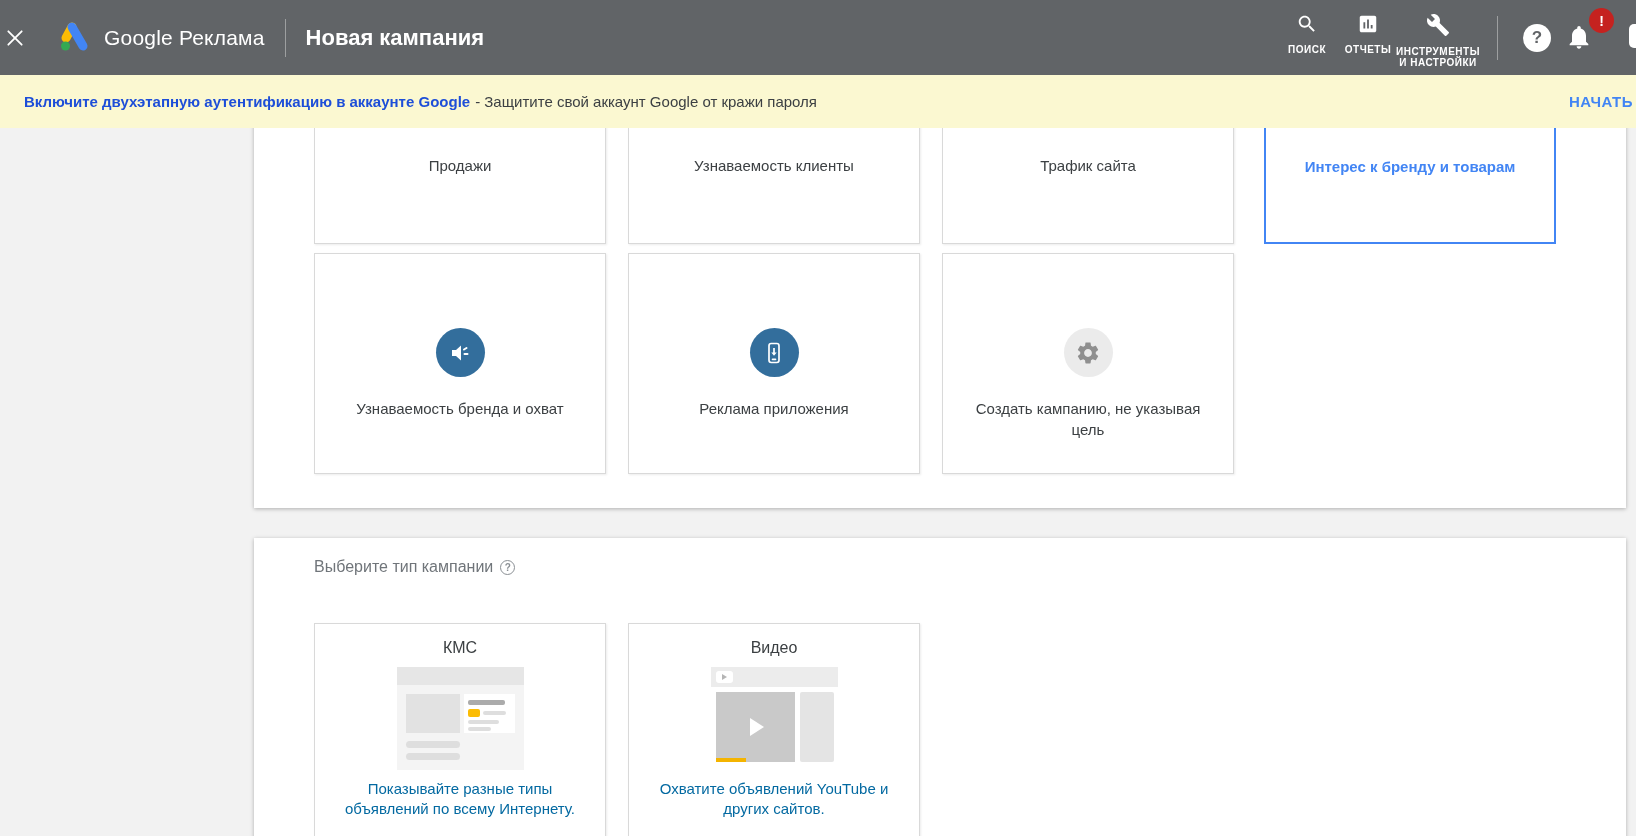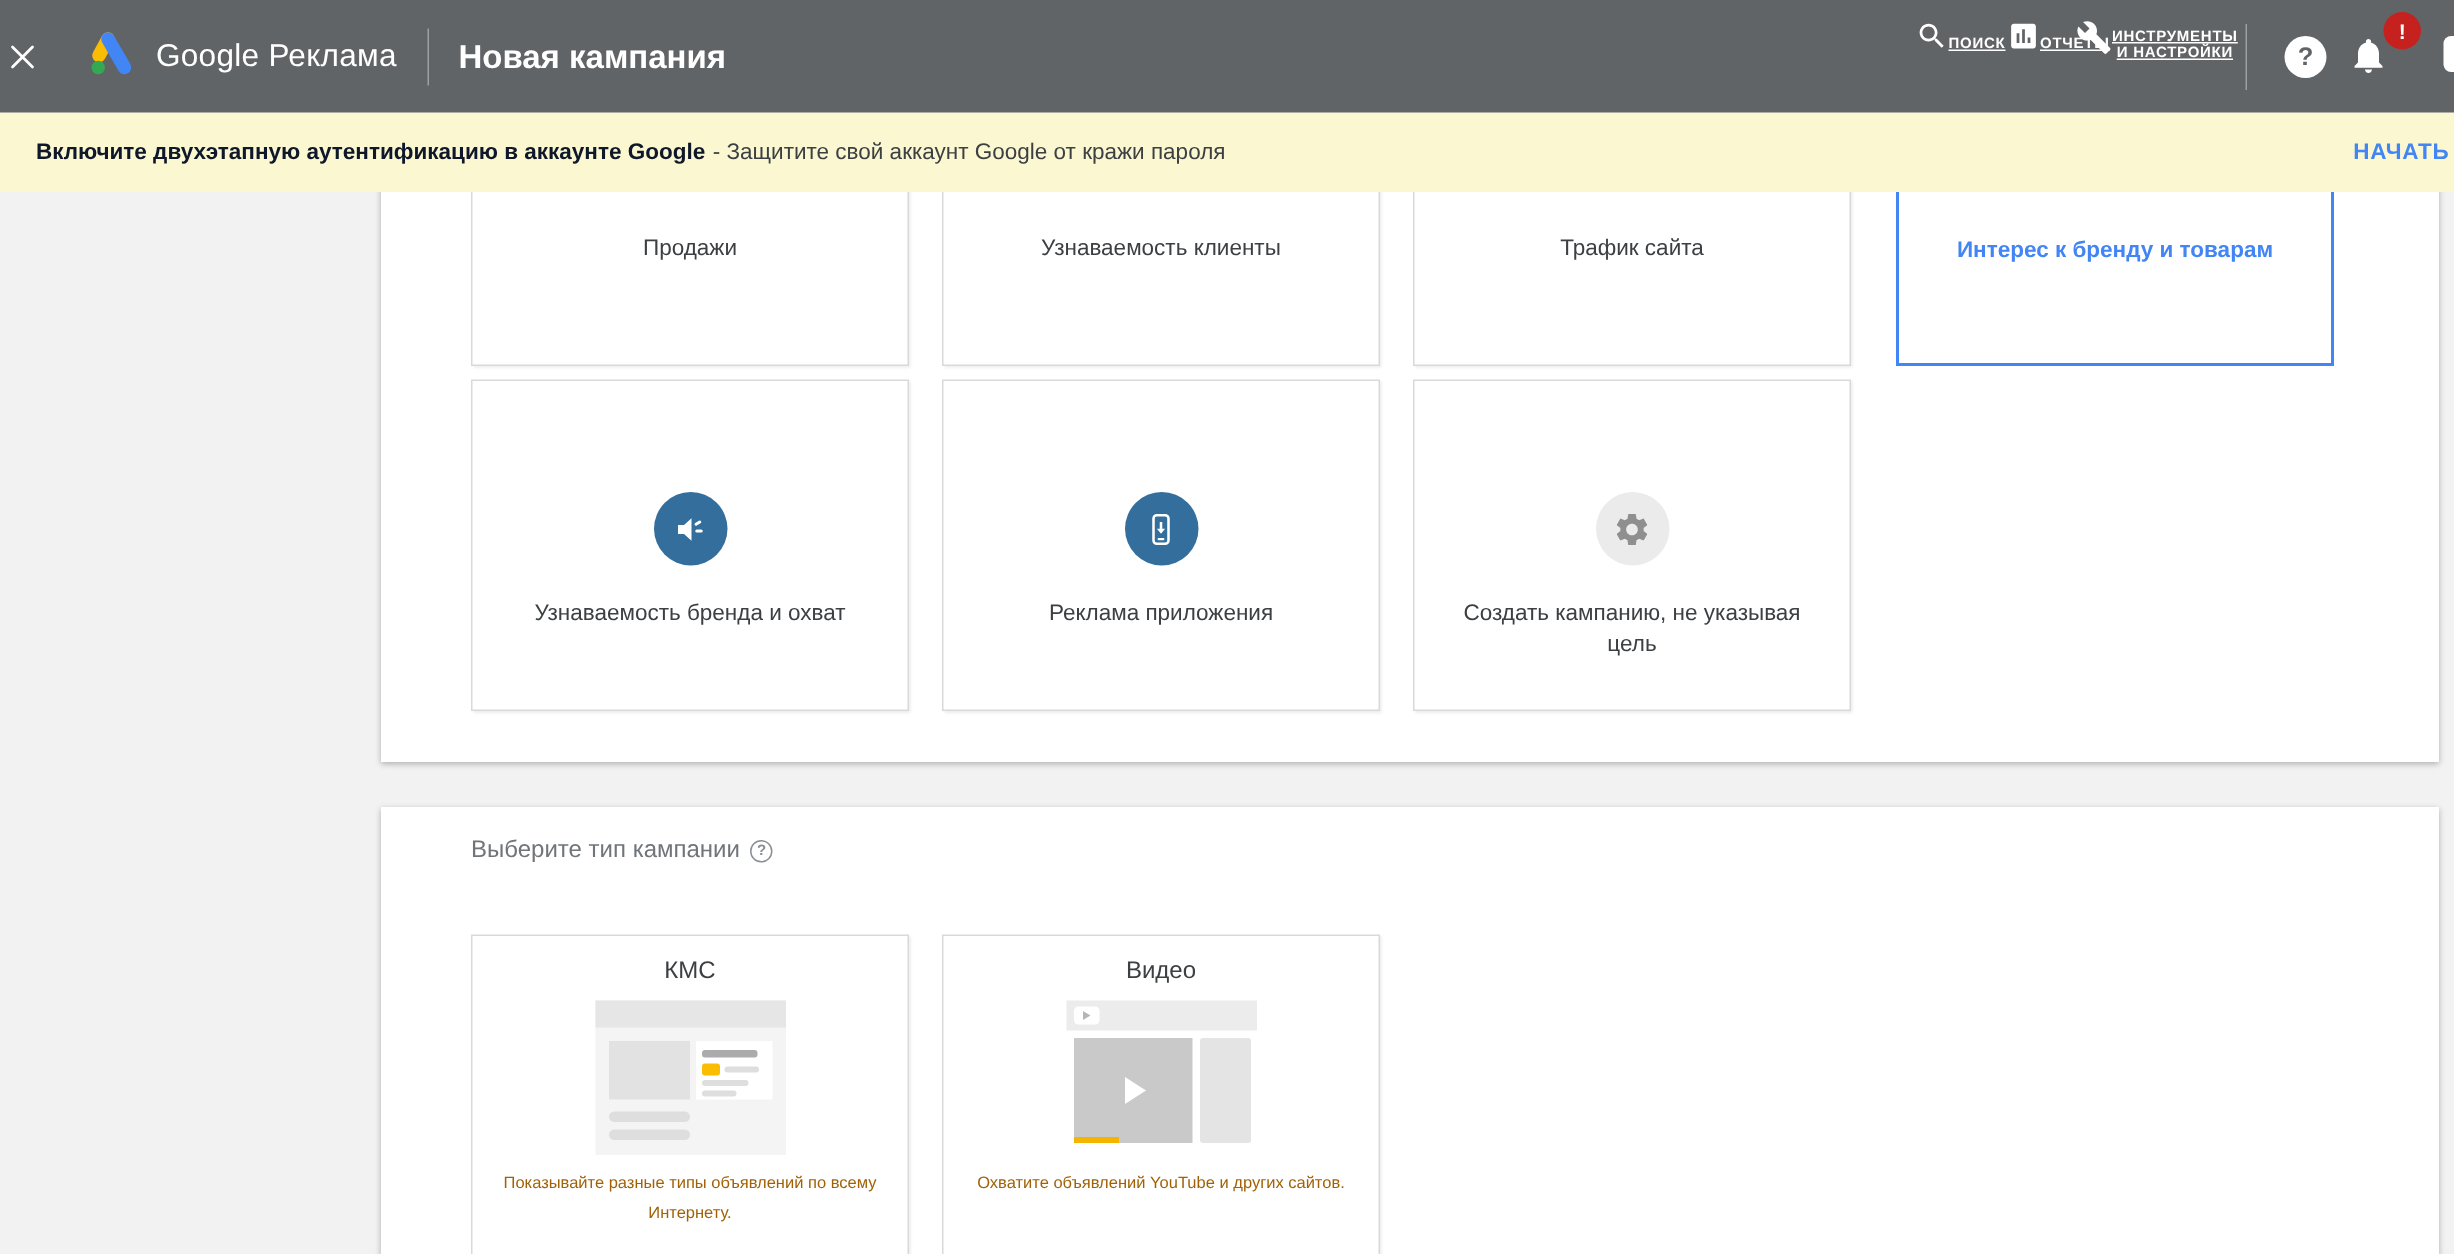--- a/index.html
+++ b/index.html
@@ -39,22 +39,22 @@
     background: rgba(255,255,255,.38);
     margin-left: 20px;
   }
   .page-title {
     margin-left: 20px;
     color: #fff; font-size: 22px; font-weight: bold;
     white-space: nowrap;
   }
   .nav-item {
     position: absolute; top: 13px;
-    display: flex; flex-direction: row; align-items: center;
-    color: #fff; cursor: pointer; text-decoration: underline;
+    display: flex; flex-direction: column; align-items: center;
+    color: #fff; cursor: pointer;
   }
   .nav-label {
     margin-top: 5px;
     font-size: 10px; font-weight: bold; letter-spacing: .5px;
     line-height: 11px; text-align: center; white-space: nowrap;
   }
   .nav-search  { left: 1277px; width: 60px; }
   .nav-reports { left: 1338px; width: 60px; }
   .nav-tools   { left: 1384px; width: 108px; }
   .nav-divider {
@@ -85,21 +85,21 @@
   
   .banner {
     position: relative;
     height: 53px;
     background: #fbf8d1;
     display: flex; align-items: center;
     padding: 0 3px 0 24px;
     z-index: 20;
     font-size: 15px; color: #3c4043;
   }
-  .banner-bold { font-weight: bold; color: #0f172a; }
+  .banner-bold { font-weight: bold; color: #1d4ed8; }
   .banner-rest { margin-left: 5px; }
   .banner-action {
     margin-left: auto;
     color: #4285f4; font-weight: bold; letter-spacing: .5px;
     font-size: 15px; cursor: pointer; white-space: nowrap;
   }
 
   
   .main { position: relative; height: 708px; overflow: hidden; z-index: 1; }
   .panel {
@@ -154,21 +154,21 @@
     position: absolute; top: 65px;
     width: 292px; height: 239px;
     background: #fff;
     border: 1px solid #d9d9d9;
     box-shadow: 1px 1px 2px rgba(0,0,0,.08);
     text-align: center; cursor: pointer; margin-top: 20px;
   }
   .type-title { margin-top: 15px; font-size: 16px; color: #3c4043; }
   .type-caption {
     margin-top: 9px; padding: 0 20px;
-    font-size: 11px; line-height: 20px; color: #a16207;
+    font-size: 15px; line-height: 20px; color: #0369a1;
   }
 
   
   .illo { position: relative; width: 127px; height: 103px; margin: 10px auto 0 auto; }
   .kms-illo { background: #f4f4f4; }
   .kms-topbar { position: absolute; left: 0; top: 0; width: 127px; height: 18px; background: #e6e6e6; }
   .kms-left  { position: absolute; left: 9px;  top: 27px; width: 54px; height: 39px; background: #e2e2e2; }
   .kms-right { position: absolute; left: 67px; top: 27px; width: 51px; height: 39px; background: #fff; }
   .kms-line  { position: absolute; border-radius: 2px; }
   .kl1 { left: 4px; top: 6px;  width: 37px; height: 5px; background: #ababab; }

